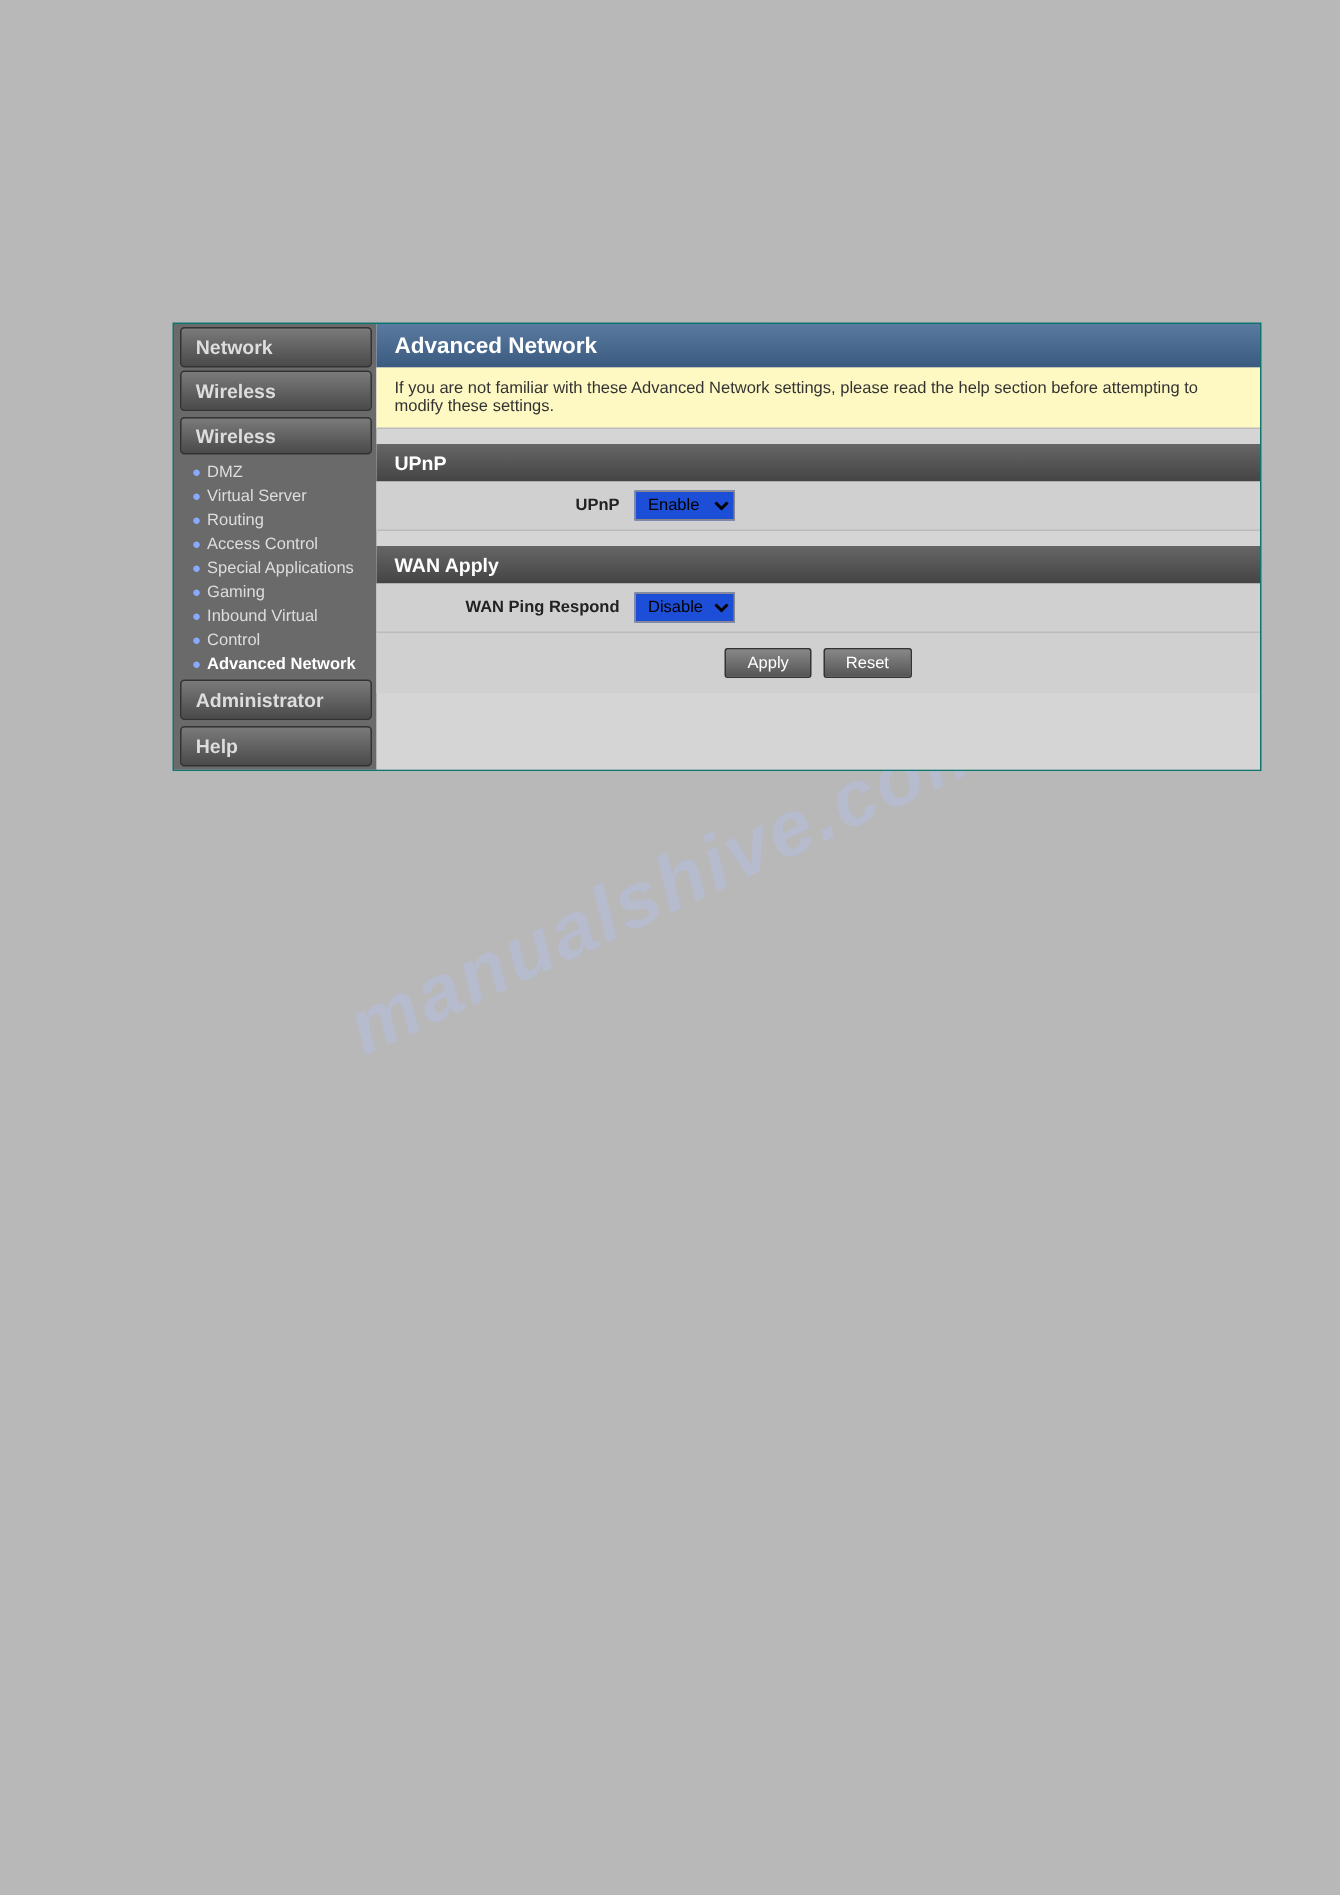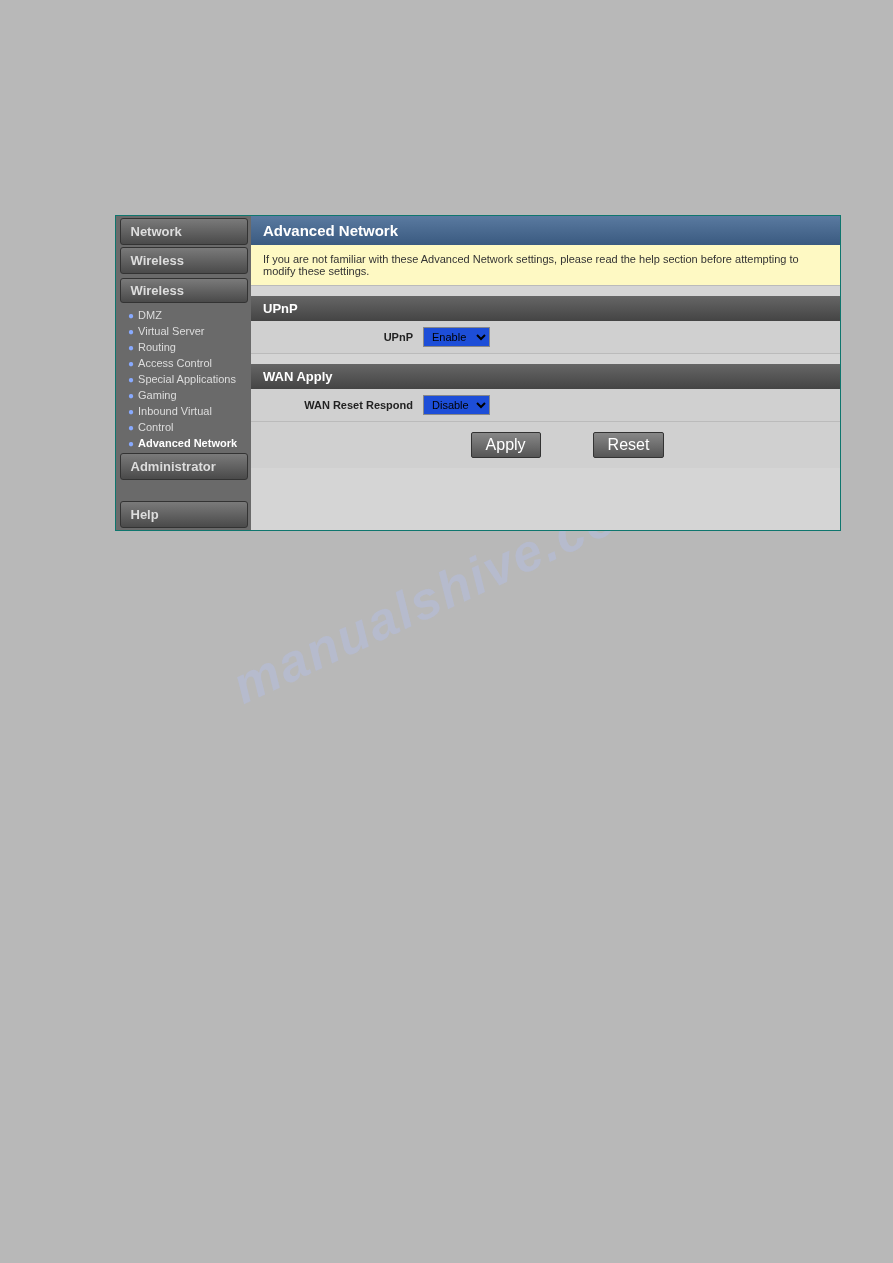--- a/index.html
+++ b/index.html
@@ -121,27 +121,26 @@
       background: #d0d0d0;
       padding: 10px 12px;
       display: flex;
       align-items: center;
       gap: 8px;
       justify-content: center;
     }
 
     .action-btn {
       padding: 3px 14px;
-      font-size: 16px;
+      font-size: 11px;
       background: linear-gradient(to bottom, #888, #555);
       border: 1px solid #333;
       color: #fff;
       cursor: pointer;
       border-radius: 2px;
-      margin-left: 44px;
     }
 
     
     .watermark {
       position: absolute;
       top: 560px;
       left: 50%;
       transform: translateX(-50%);
       color: rgba(180, 190, 230, 0.45);
       font-size: 52px;
@@ -247,21 +246,21 @@
         </li>
         <li class="active">
           <a href="#">
             <span class="bullet">●</span>
             <span>Advanced Network</span>
           </a>
         </li>
       </ul>
 
       <button class="sidebar-nav-btn" style="margin-top:0;">Administrator</button>
-      <button class="sidebar-nav-btn" style="margin-top:21px;">Help</button>
+      <button class="sidebar-nav-btn" style="margin-top:4px;">Help</button>
 
     </div>
 
     <div class="content-col">
 
       <div class="page-title-bar">Advanced Network</div>
 
       <div class="description-box">If you are not familiar with these Advanced Network settings, please read the help section before attempting to modify these settings.</div>
 
       <div class="section-header">UPnP</div>
@@ -270,21 +269,21 @@
         <div class="form-label">UPnP</div>
         <select class="form-select">
           <option value="Enable">Enable</option>
           <option value="Disable">Disable</option>
         </select>
       </div>
 
       <div class="section-header">WAN Apply</div>
 
       <div class="form-row">
-        <div class="form-label">WAN Reset Respond</div>
+        <div class="form-label">WAN Ping Respond</div>
         <select class="form-select">
           <option value="Enable">Enable</option>
           <option value="Disable" selected="">Disable</option>
         </select>
       </div>
 
       <div class="button-row">
         <button class="action-btn">Apply</button>
         <button class="action-btn">Reset</button>
       </div>

